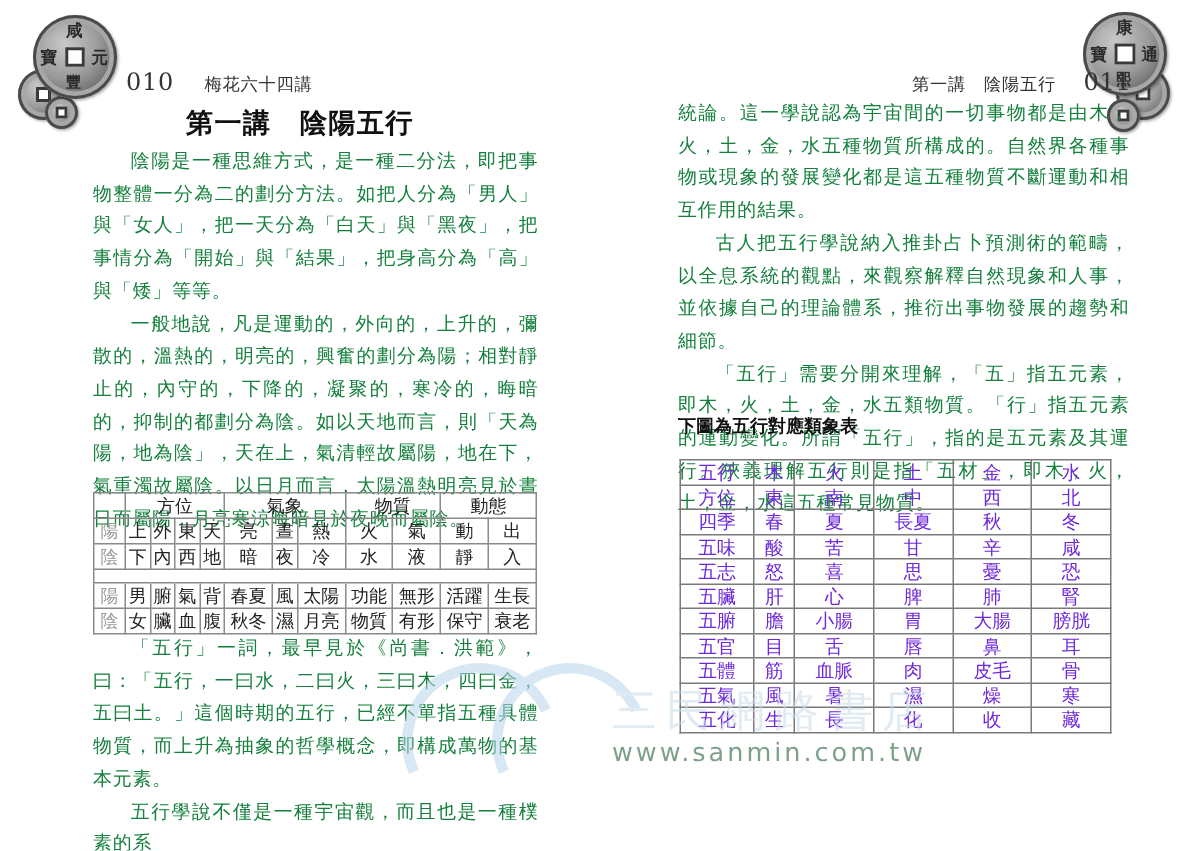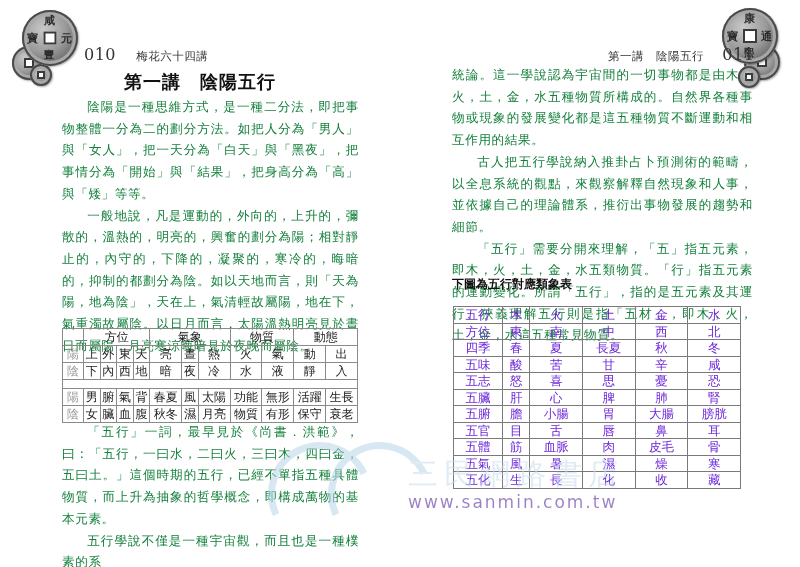--- a/index.html
+++ b/index.html
@@ -40,21 +40,21 @@
   .sub-title { position:absolute; left:452px; top:276px; font-family:"DejaVu Sans","Liberation Sans",sans-serif; font-weight:bold; font-size:12px; color:#111; }
 
   .tbl-right { position:absolute; left:453px; top:306px; width:288px; font-size:12.5px; color:#6d28d9; }
   .tbl-right td { border:1px solid #7a7a7a; text-align:center; height:15.5px; padding:0; line-height:15.5px; }
   .tbl-right td:first-child { width:48px; }
 
   
   .watermark { position:absolute; left:348px; top:452px; width:300px; height:80px; pointer-events:none; opacity:.55; }
   .wm-arc { position:absolute; border-radius:50%; border:7px solid #b7d5ea; border-bottom-color:transparent; border-right-color:transparent; transform:rotate(20deg); }
   .wm-text { position:absolute; left:60px; top:2px; font-family:"DejaVu Serif",serif; font-size:30px; color:#c7dcec; letter-spacing:6px; }
-  .wm-url { position:absolute; left:60px; top:40px; font-family:"DejaVu Sans",sans-serif; font-size:17px; color:#4c1d95; letter-spacing:2px; }
+  .wm-url { position:absolute; left:60px; top:40px; font-family:"DejaVu Sans",sans-serif; font-size:17px; color:#14532d; letter-spacing:2px; }
 </style>
 </head>
 <body>
 
 <div class="page page-left">
   <div>
     <div class="coin" style="left:12px;top:46px;width:34px;height:34px;">
       <div class="hole" style="width:6px;height:6px;"></div>
     </div>
     <div class="coin" style="left:30px;top:64px;width:22px;height:22px;">

